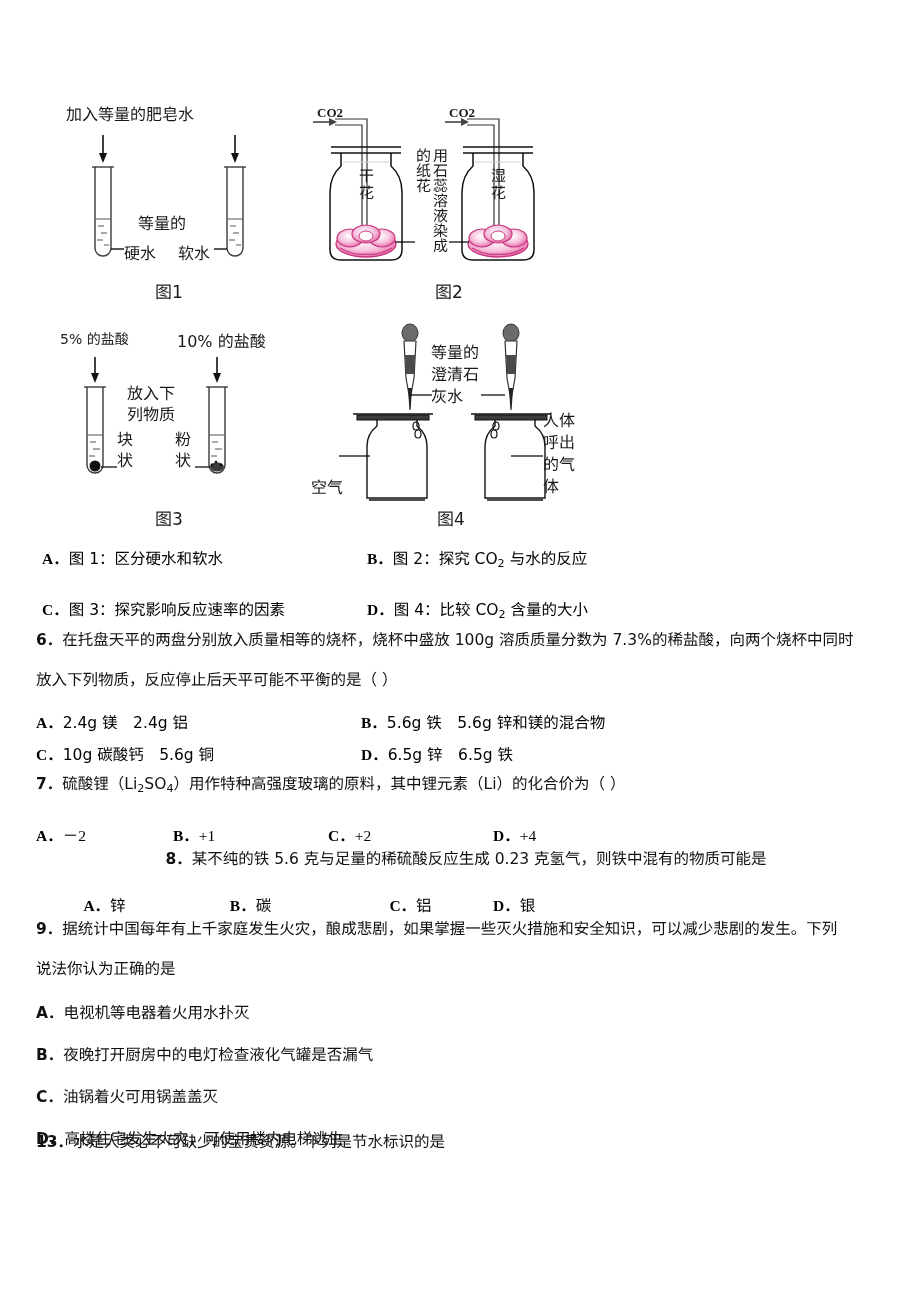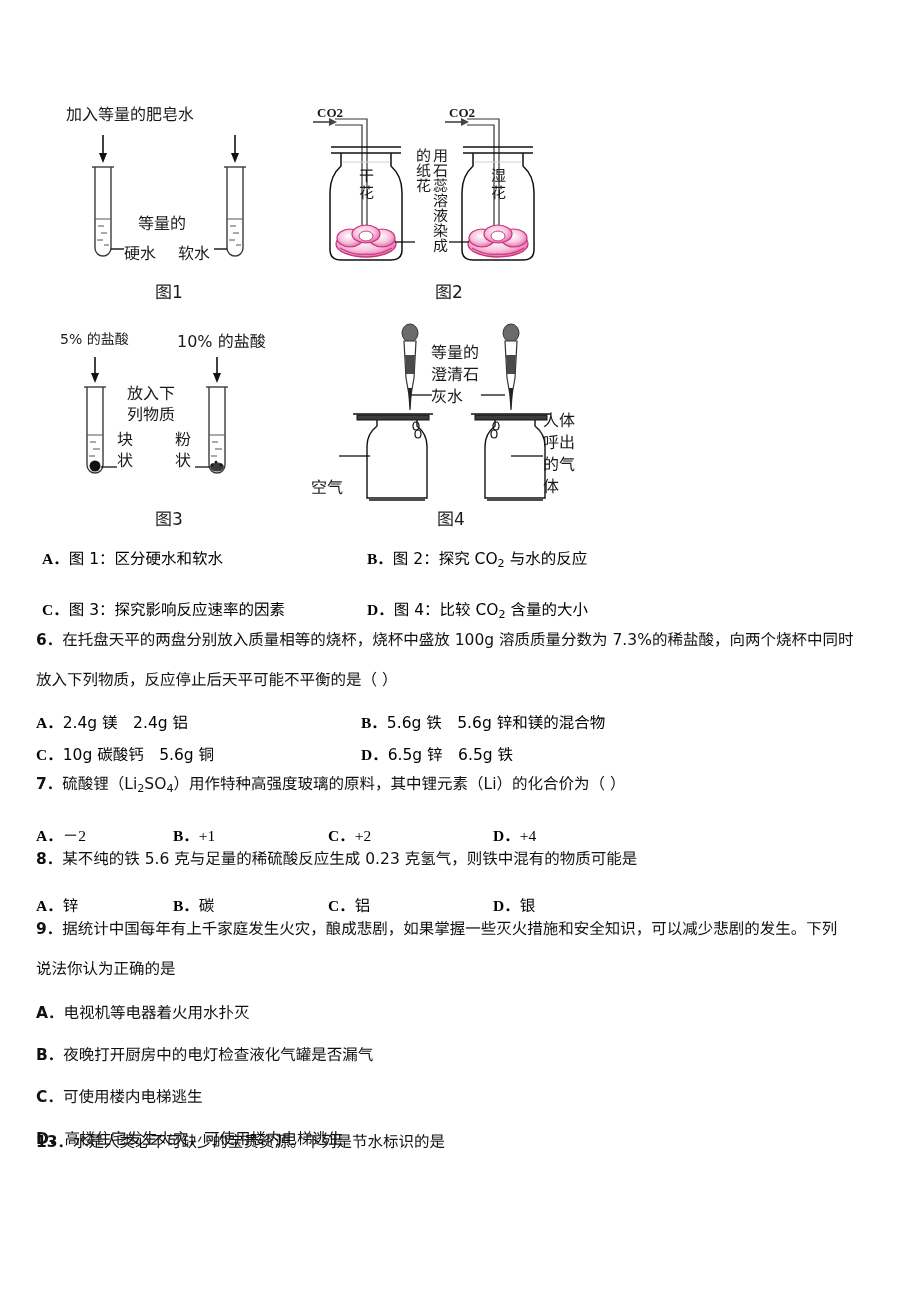--- a/index.html
+++ b/index.html
@@ -366,21 +366,21 @@
       </div>
       <div class="opt" style="width:165px;">
         <span class="bold">C．</span><span>+2</span>
       </div>
       <div class="opt">
         <span class="bold">D．</span><span>+4</span>
       </div>
     </div>
   </div>
 
-  <div class="qblock" style="left:36px; top:845px; width:860px;">
+  <div class="qblock" style="left:36px; top:845px; width:860px;text-align:center;">
     <div class="qline cn"><span class="bold">8．</span><span>某不纯的铁 5.6 克与足量的稀硫酸反应生成 0.23 克氢气，则铁中混有的物质可能是</span></div>
     <div class="opt-row" style="margin-top:18px;">
       <div class="opt" style="width:137px;">
         <span class="bold">A．</span><span class="cn">锌</span>
       </div>
       <div class="opt" style="width:155px;">
         <span class="bold">B．</span><span class="cn">碳</span>
       </div>
       <div class="opt" style="width:165px;">
         <span class="bold">C．</span><span class="cn">铝</span>
@@ -395,21 +395,21 @@
     <div class="qline cn"><span class="bold">9．</span><span>据统计中国每年有上千家庭发生火灾，酿成悲剧，如果掌握一些灭火措施和安全知识，可以减少悲剧的发生。下列</span></div>
     <div class="qline cn" style="margin-top:12px;">说法你认为正确的是</div>
 
     <div class="qline cn" style="margin-top:16px;">
       <span class="bold">A．</span><span>电视机等电器着火用水扑灭</span>
     </div>
     <div class="qline cn" style="margin-top:14px;">
       <span class="bold">B．</span><span>夜晚打开厨房中的电灯检查液化气罐是否漏气</span>
     </div>
     <div class="qline cn" style="margin-top:14px;">
-      <span class="bold">C．</span><span>可使用楼内电梯逃生</span>
+      <span class="bold">C．</span><span>油锅着火可用锅盖盖灭</span>
     </div>
     <div class="qline cn" style="margin-top:14px;">
       <span class="bold">D．</span><span>高楼住宅发生火灾，可使用楼内电梯逃生</span>
     </div>
   </div>
 
   <div class="qblock" style="left:36px; top:1128px; width:860px;">
     <div class="qline cn"><span class="bold">13．</span><span>水是人类必不可缺少的宝贵资源。下列是节水标识的是</span></div>
   </div>
 

